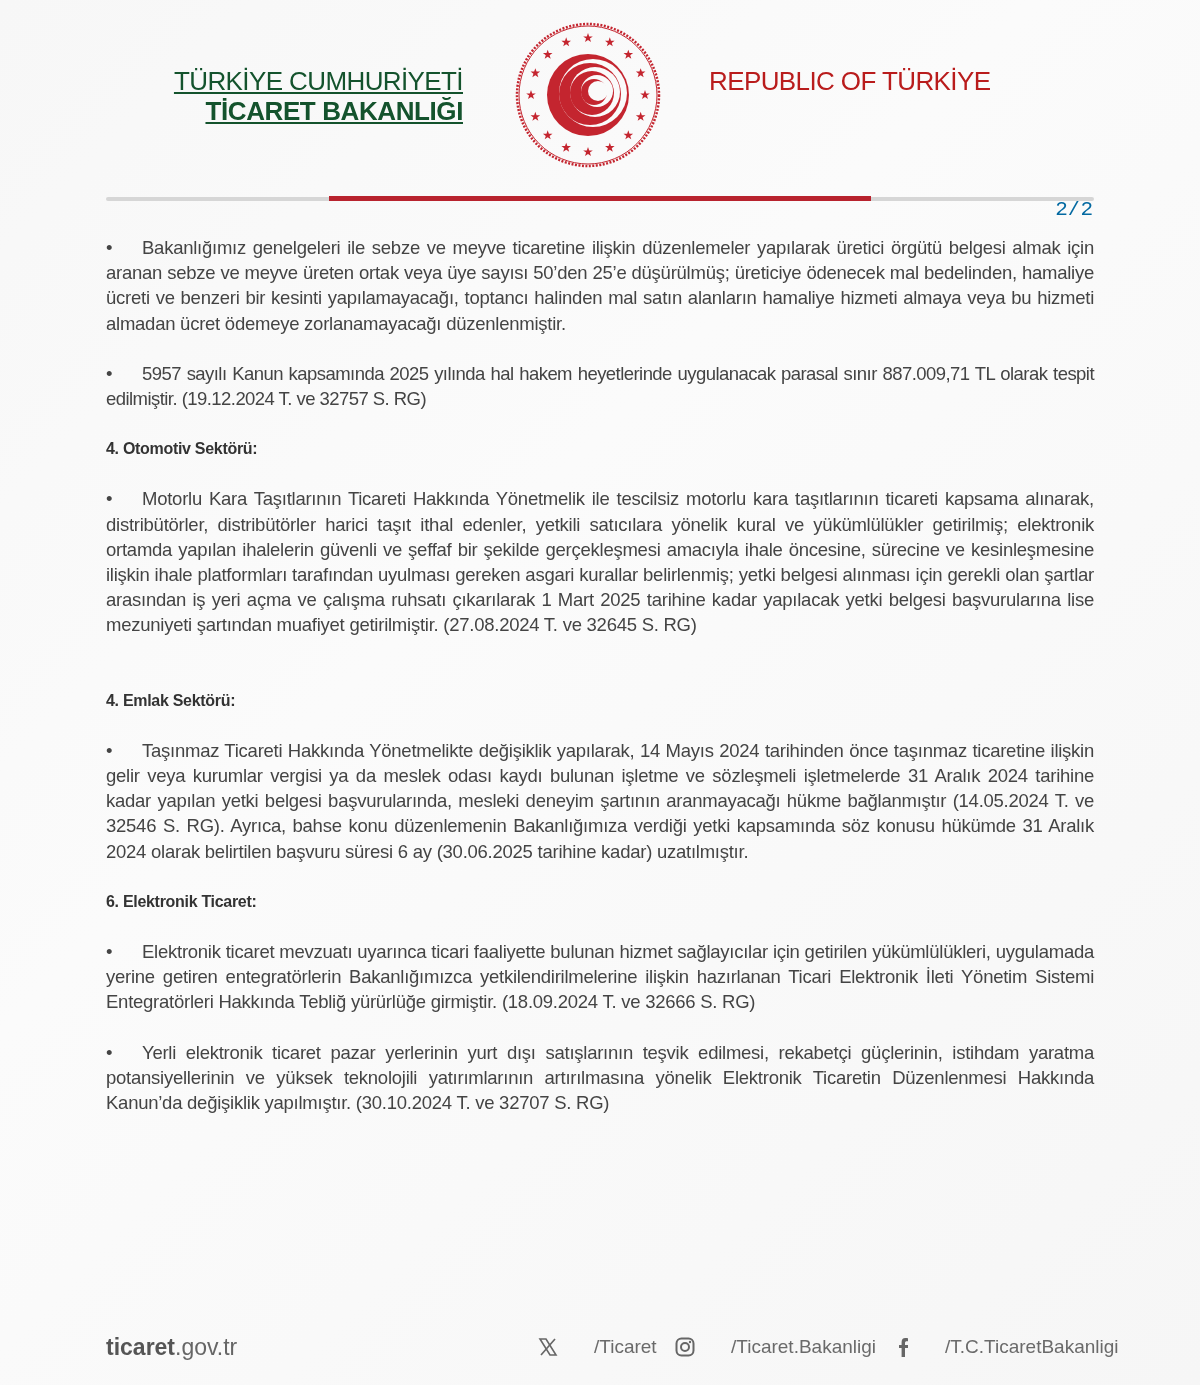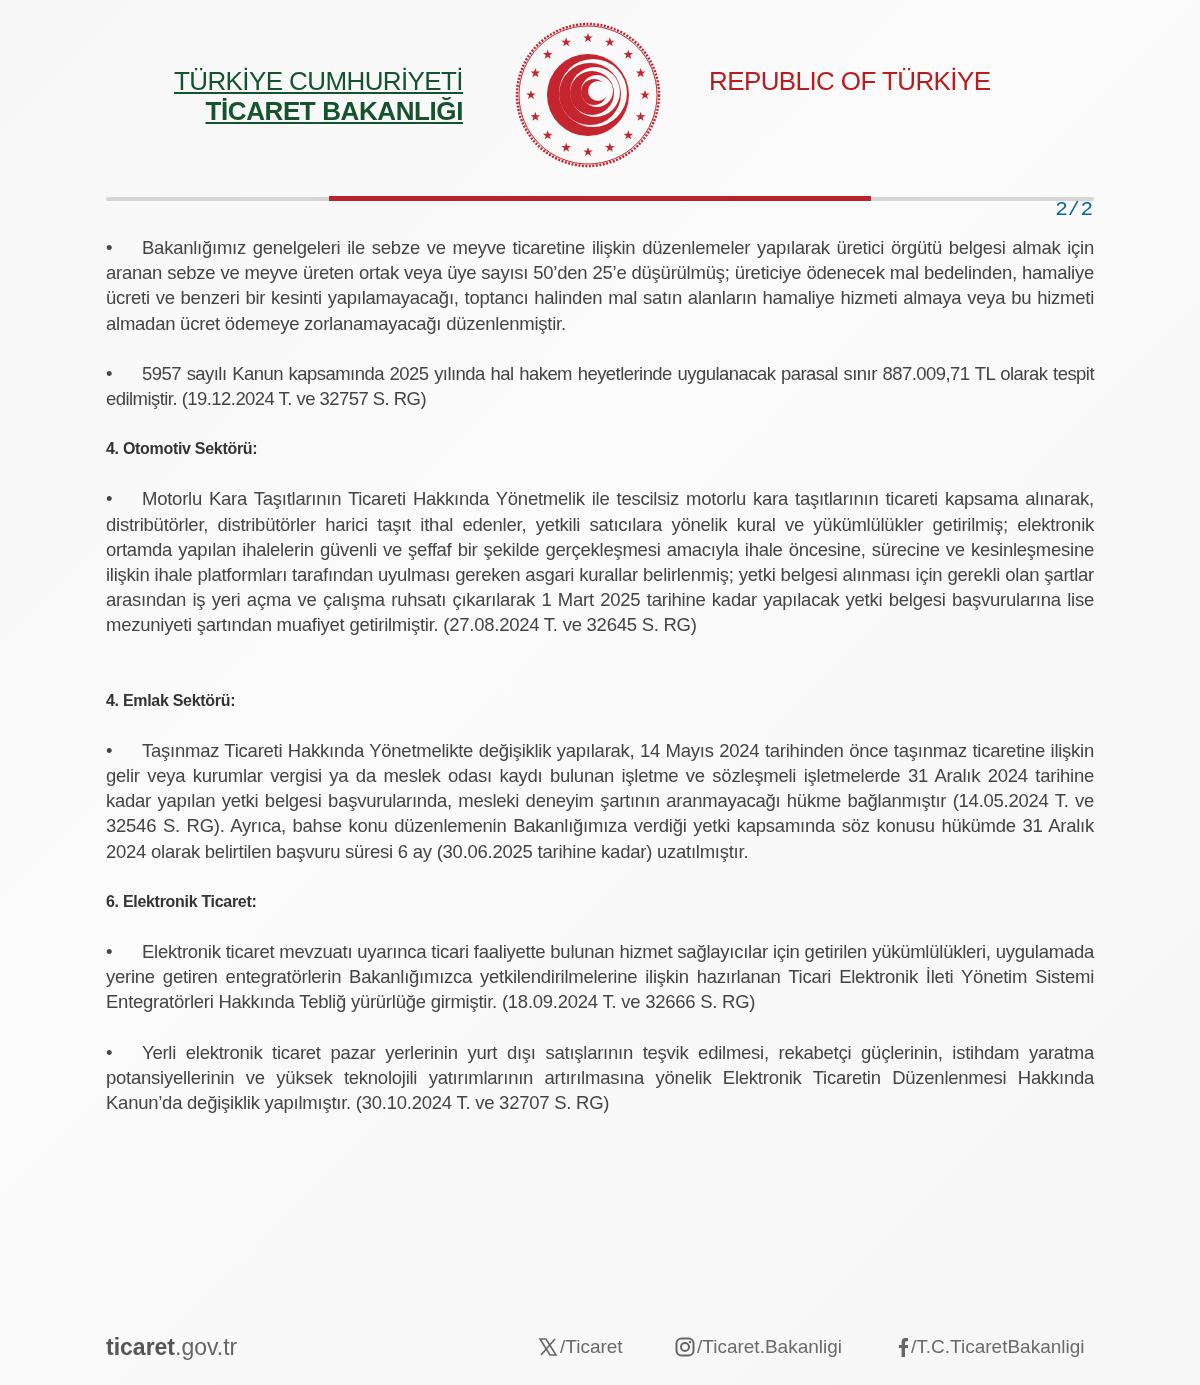--- a/index.html
+++ b/index.html
@@ -37,21 +37,21 @@
       letter-spacing: -0.25px;
     }
     .para { text-align: justify; }
     .para .bullet { display: inline-block; width: 36px; }
     .gap { height: 25px; }
     .heading { font-weight: bold; font-size: 16px; color: #333; letter-spacing: -0.3px; }
 
     .footer { position: absolute; left: 0; top: 1330px; width: 1200px; height: 40px; color: #666; }
     .site { position: absolute; left: 106px; top: 4px; font-size: 23px; }
     .site b { font-weight: bold; color: #555; }
-    .social { position: absolute; top: 6px; font-size: 19px; display: flex; align-items: center; color: #6a6a6a; }
+    .social { position: absolute; top: 6px; font-size: 19px; display: flex; align-items: center; color: #6a6a6a; gap: 34px; }
     .social .ic { display: inline-flex; align-items: center; justify-content: center; margin-right: 2px; }
   </style>
 </head>
 <body>
 
 <div class="header">
   <div class="hdr-left">
     <span class="hdr-line1">TÜRKİYE CUMHURİYETİ</span>
     <span class="hdr-line2">TİCARET BAKANLIĞI</span>
   </div>

